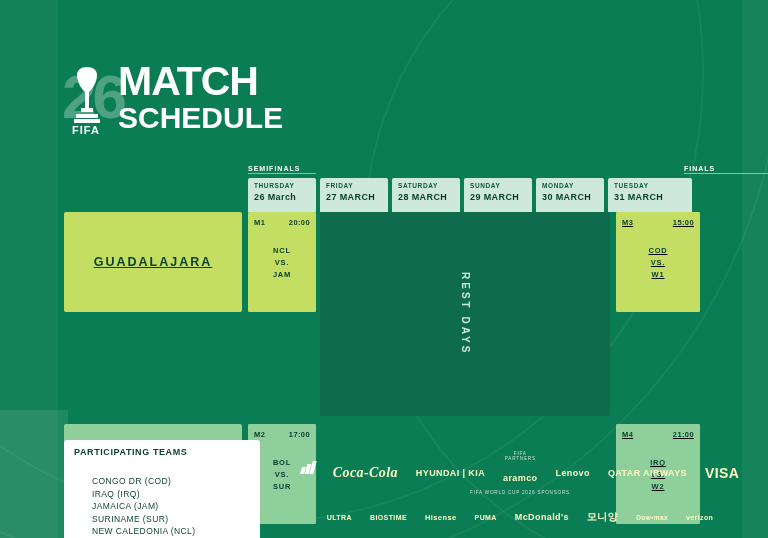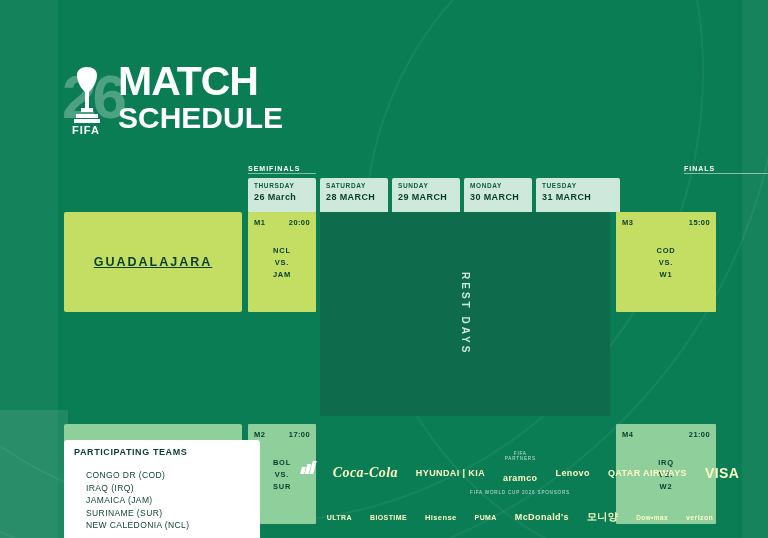--- a/index.html
+++ b/index.html
@@ -68,41 +68,41 @@
     display:flex;align-items:center;justify-content:center;
     font-size:12.5px;font-weight:bold;letter-spacing:2px;color:#0a3f2d;
     border-radius:2px;margin-right:6px;text-decoration:underline;
   }
   .venue.v1{background:#c3de62;}
   .venue.v2{background:#8ecf9b;}
   .matchcell{
     width:68px;height:100px;margin-right:4px;box-sizing:border-box;
     padding:6px;position:relative;border-radius:1px;
   }
-  .matchcell.wide{width:100px;}
+  .matchcell.wide{width:84px;text-decoration:underline;}
   .mc-lime{background:#c3de62;}
   .mc-green{background:#8ecf9b;}
   .mtop{display:flex;justify-content:space-between;font-size:7.5px;font-weight:bold;color:#073b2a;letter-spacing:.4px;}
   .teams{margin-top:18px;text-align:center;font-size:7.5px;font-weight:bold;color:#073b2a;line-height:12px;letter-spacing:.8px;}
   .restwrap{
     width:290px;height:204px;background:#0e6b4c;margin-right:6px;border-radius:2px;
     display:flex;align-items:center;justify-content:center;
   }
   .restwrap span{
     font-size:10px;font-weight:bold;color:#cfe8dc;letter-spacing:3px;
     writing-mode:vertical-rl;text-orientation:mixed;
   }
 
   
   .teams-box{
     position:absolute;left:64px;top:440px;width:196px;
     background:#fff;border-radius:3px;padding:7px 10px 9px 10px;box-sizing:border-box;
   }
   .teams-box h4{margin:0 0 4px 0;font-size:9px;font-weight:bold;color:#0a3f2d;letter-spacing:.6px;}
-  .teams-box ul{margin:12px;padding:0;list-style:none;}
+  .teams-box ul{margin:18px;padding:0;list-style:none;}
   .teams-box li{font-size:8.5px;color:#0a3f2d;line-height:12.6px;letter-spacing:.4px;}
 
   
   .sponsors{position:absolute;left:330px;top:448px;width:380px;}
   .sp-label{font-size:4.6px;color:rgba(255,255,255,.75);letter-spacing:.8px;text-align:center;}
   .sp-row{display:flex;align-items:center;justify-content:center;gap:9px;margin-top:3px;}
   .sp{color:#fef9c3;font-weight:bold;white-space:nowrap;margin-top:12px;}
   .sp.r1{font-size:14px;letter-spacing:.4px;}
   .sp.r2{font-size:9px;letter-spacing:.4px;text-align:center;}
   .divider{width:1px;height:18px;background:rgba(255,255,255,.35);}
@@ -153,20 +153,24 @@
       <div class="grp" style="width:84px">FINALS</div>
     </div>
 
     <div class="daterow">
       <div style="width:184px"></div>
       <div class="datecell">
         <div class="dow">THURSDAY</div>
         <div class="dnum">26 March</div>
       </div>
       <div class="datecell">
+        <div class="dow">FRIDAY</div>
+        <div class="dnum">27 MARCH</div>
+      </div>
+      <div class="datecell">
         <div class="dow">SATURDAY</div>
         <div class="dnum">28 MARCH</div>
       </div>
       <div class="datecell">
         <div class="dow">SUNDAY</div>
         <div class="dnum">29 MARCH</div>
       </div>
       <div class="datecell">
         <div class="dow">MONDAY</div>
         <div class="dnum">30 MARCH</div>

